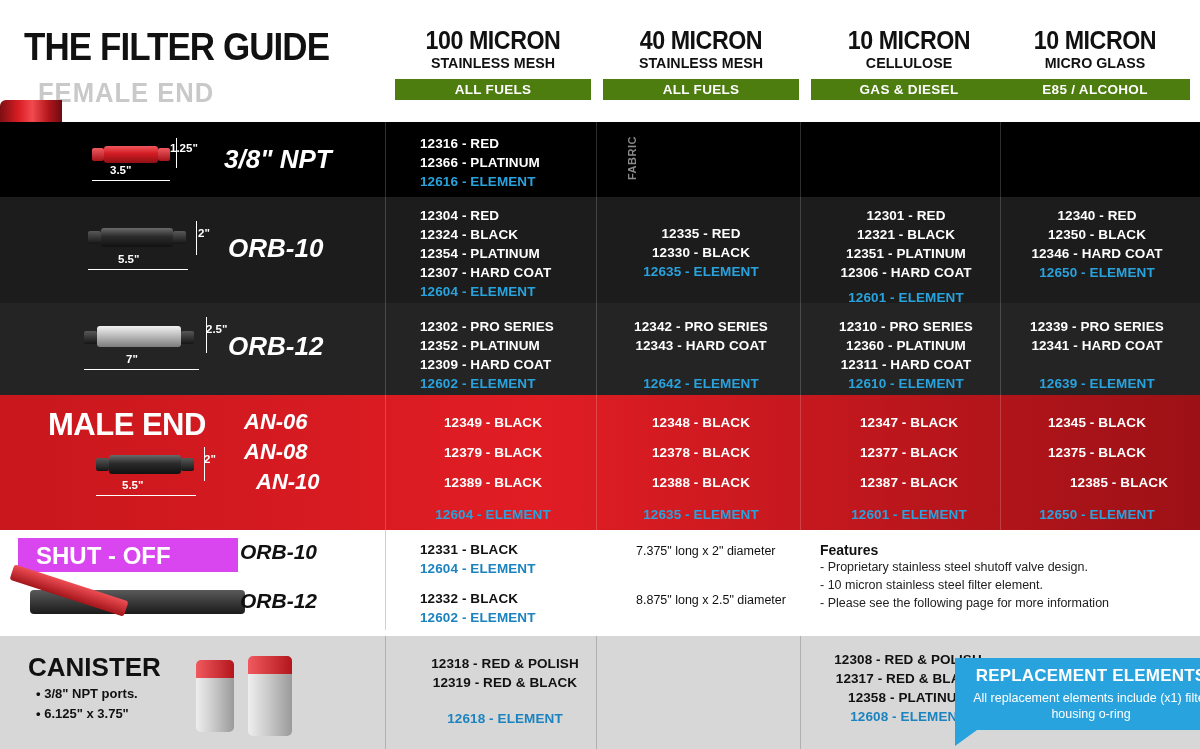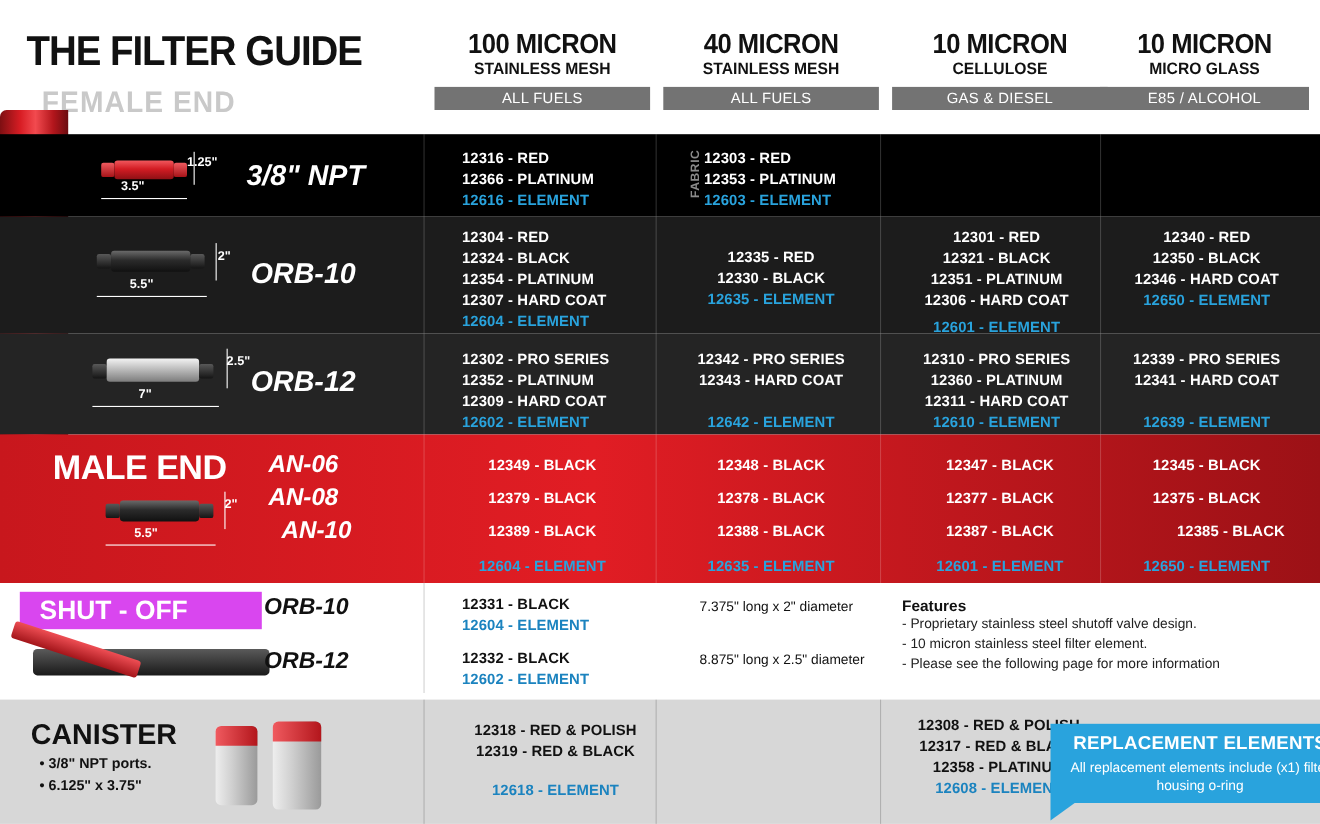--- a/index.html
+++ b/index.html
@@ -41,22 +41,22 @@
     letter-spacing: -0.5px;
     transform: scaleX(0.93);
   }
   .colhead .material {
     font-size: 15px; font-weight: bold; color: #111; line-height: 20px;
     letter-spacing: 0px;
     transform: scaleX(0.95);
   }
   .colhead .fuelband {
     margin: 6px auto 0; width: 100%; height: 21px;
-    background: #737373; color: #fff;
-    font-size: 13.5px; font-weight: normal; letter-spacing: 0.3px;
+    background: #4d7c0f; color: #fff;
+    font-size: 13.5px; font-weight: bold; letter-spacing: 0.3px;
     line-height: 21px;
   }
   #col1 { left: 395px; }
   #col2 { left: 603px; }
   #col3 { left: 811px; }
   #col4 { left: 1000px; width: 190px; }
 
   
   .leftart {
     position: absolute; left: 0; top: 100px; width: 62px; height: 300px;
@@ -230,25 +230,20 @@
     <div class="dimtext" style="left:170px; top:20px;">1.25"</div>
 
     <div class="rowlabel" style="left:224px; top:22px; font-style:italic;">3/8" NPT</div>
 
     <div class="fabric-label" style="left:626px; top:58px;">FABRIC</div>
 
     <div class="cell" style="left:420px; top:12px; text-align:left; width:200px;">
       <div>12316 - RED</div>
       <div>12366 - PLATINUM</div>
       <div class="el">12616 - ELEMENT</div>
-    </div>
-    <div class="cell" style="left:640px; top:12px; text-align:left; width:200px;">
-      <div>12303 - RED</div>
-      <div>12353 - PLATINUM</div>
-      <div class="el">12603 - ELEMENT</div>
     </div>
   </div>
 
   <div class="rowband darkband" style="top:197px; height:106px;">
     <div class="vline" style="left:385px;"></div>
     <div class="vline" style="left:596px;"></div>
     <div class="vline" style="left:800px;"></div>
     <div class="vline" style="left:1000px;"></div>
 
     <div class="filterpic" style="left:88px; top:28px; width:110px; height:34px;">

